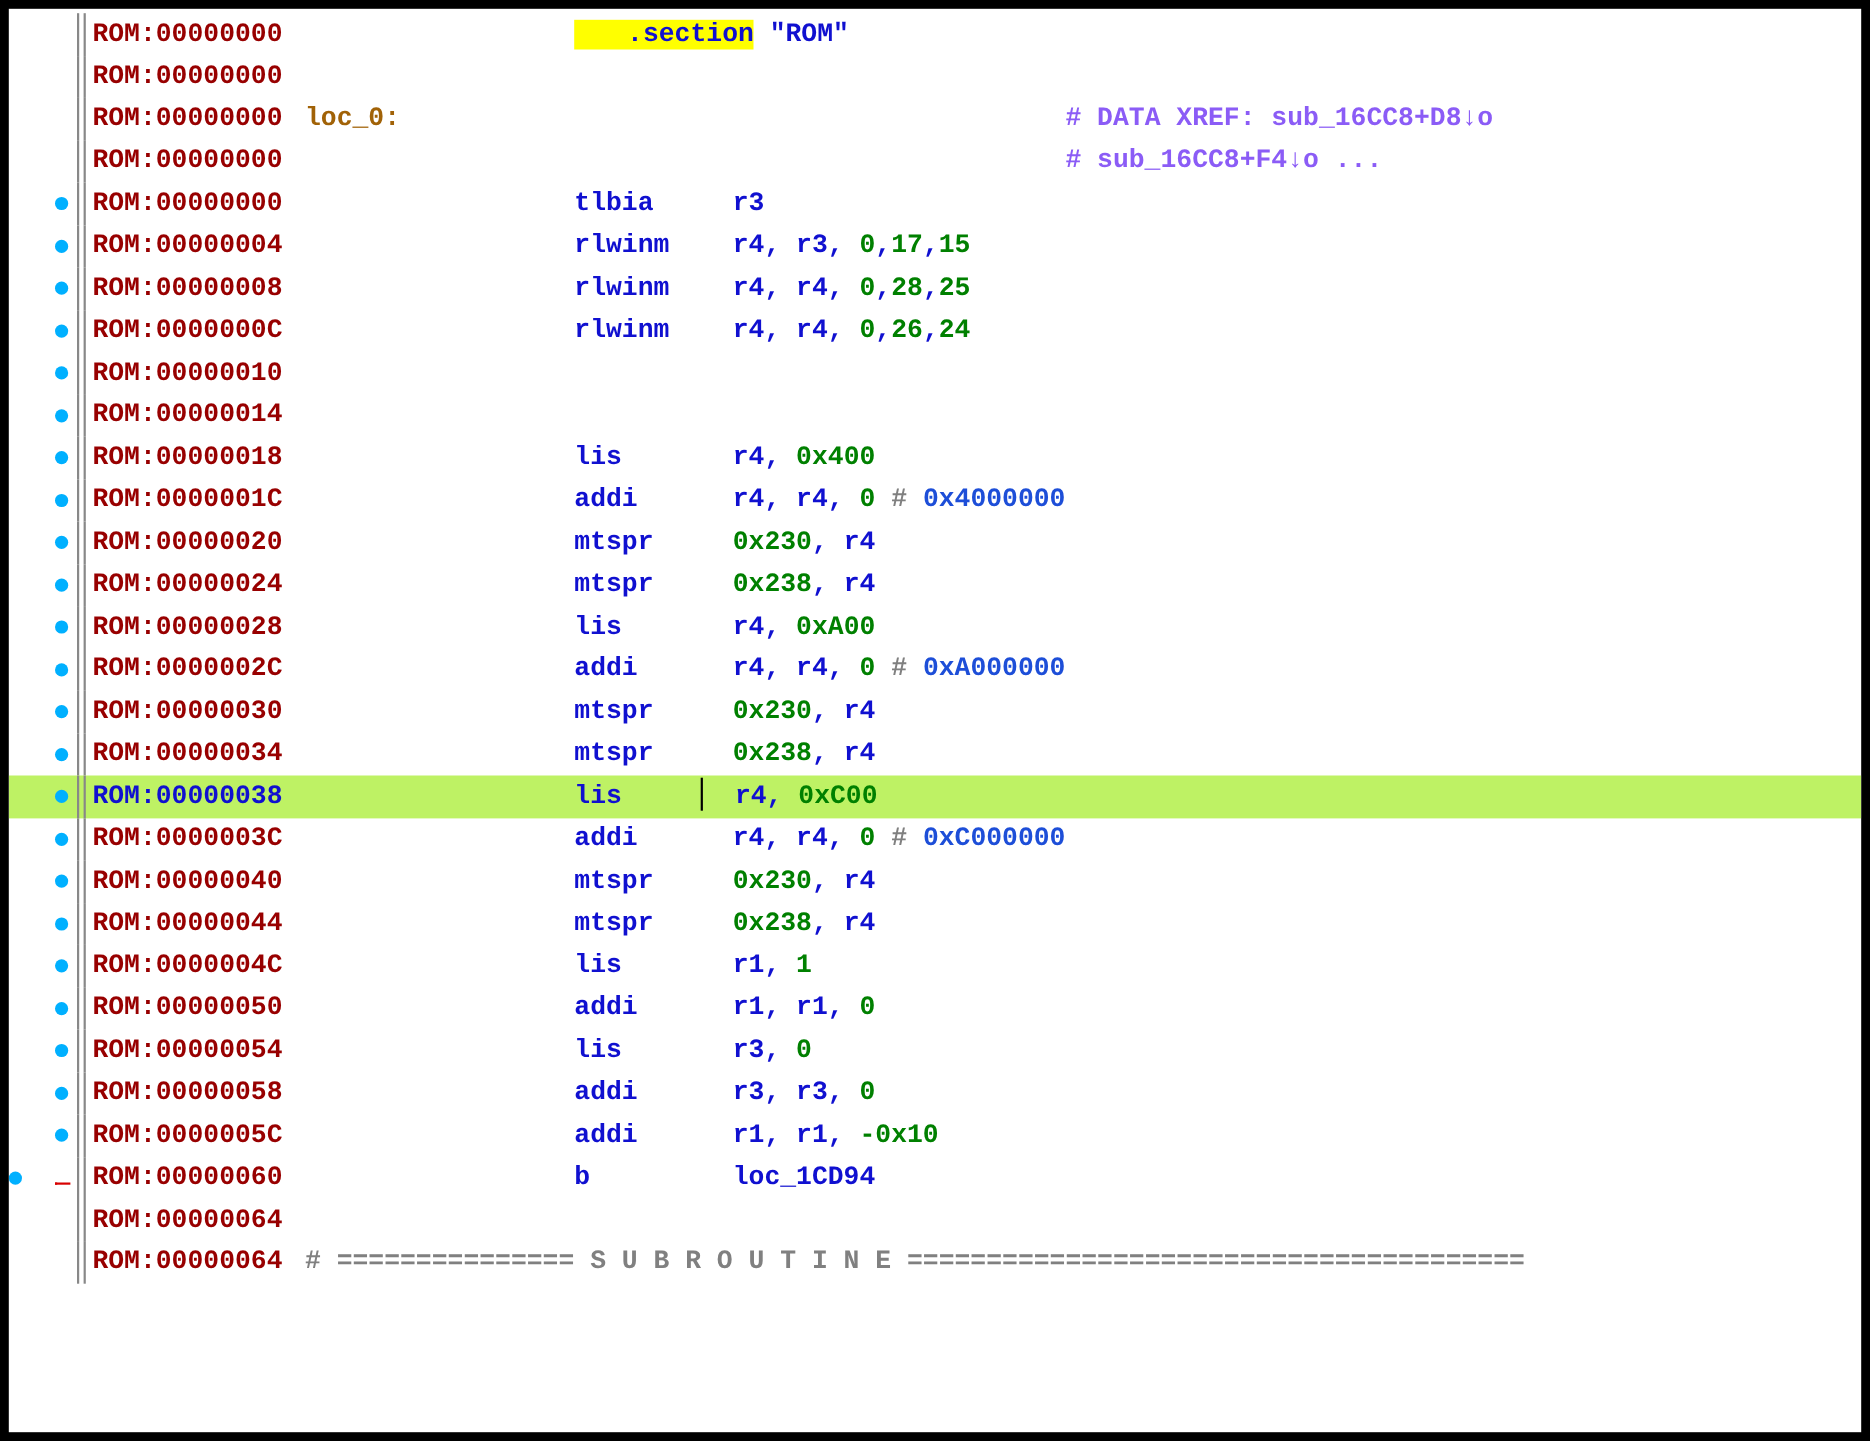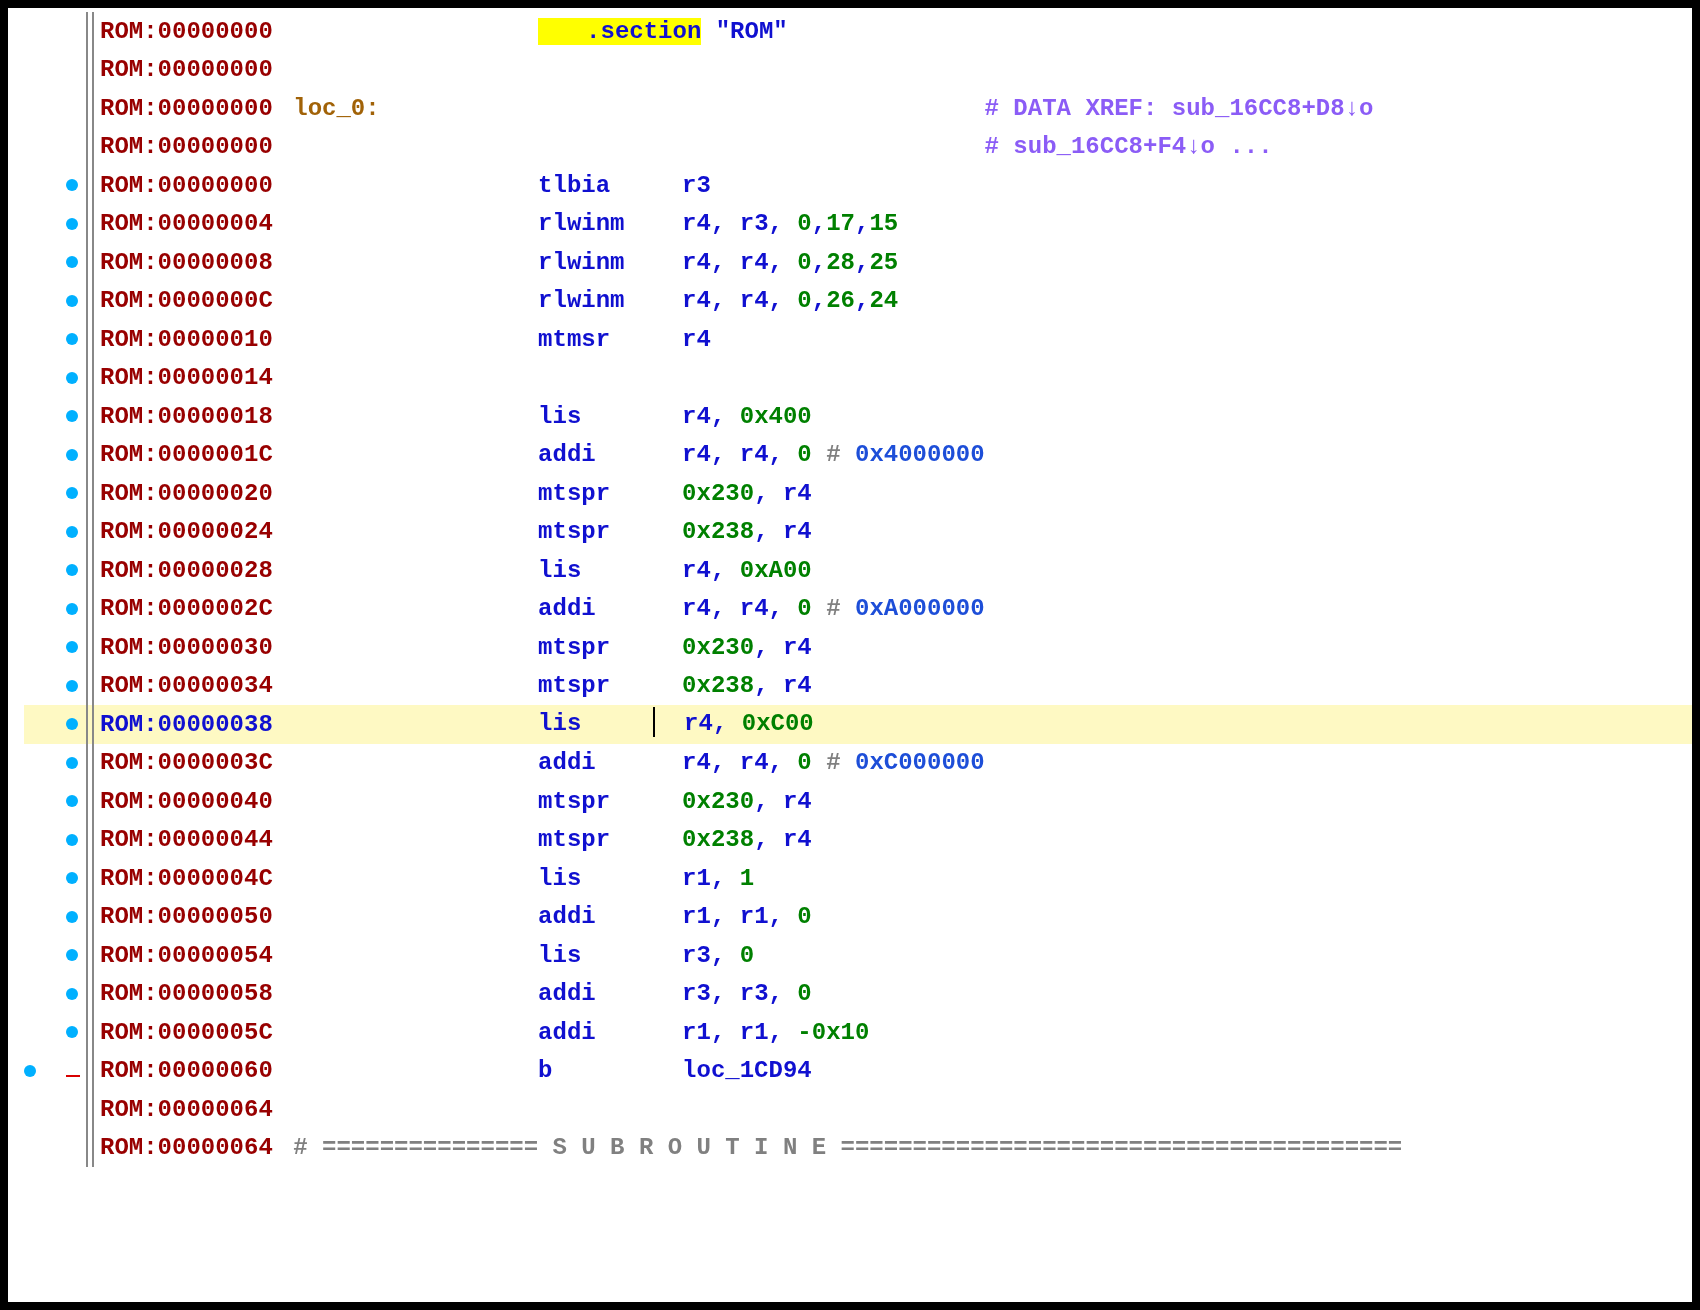--- a/index.html
+++ b/index.html
@@ -18,31 +18,30 @@
     }
     .main-container {
       background: #fff;
       width: 100%;
       height: 100%;
       overflow: hidden;
       position: relative;
     }
     .code-listing {
       padding-top: 4px;
-      margin-left: 16px;
     }
     .line {
       display: flex;
       align-items: center;
       height: 38.5px;
       white-space: pre;
       position: relative;
     }
     .line.selected {
-      background: #fef9c3;
+      background: #bef264;
       align-items: center;
     }
     .gutter {
       width: 62px;
       display: flex;
       align-items: center;
       justify-content: flex-end;
       padding-right: 6px;
     }
     .breakpoint-dot {
@@ -134,21 +133,21 @@
 <div class="main-container">
   <div class="code-listing" id="listing">
       <div class="line"><div class="gutter"></div><div class="gutter-lines"><div class="vline" style="margin-right: 4px;"></div><div class="vline"></div></div><span class="addr">ROM:00000000 </span><span class="codecol"><span>                 </span><span class="directive">.section</span><span> </span><span class="string">"ROM"</span></span></div>
       <div class="line"><div class="gutter"></div><div class="gutter-lines"><div class="vline" style="margin-right: 4px;"></div><div class="vline"></div></div><span class="addr">ROM:00000000 </span><span class="codecol"></span></div>
       <div class="line"><div class="gutter"></div><div class="gutter-lines"><div class="vline" style="margin-right: 4px;"></div><div class="vline"></div></div><span class="addr">ROM:00000000 </span><span class="codecol"><span class="label">loc_0:</span><span>                                          </span><span class="comment"># DATA XREF: sub_16CC8+D8↓o</span></span></div>
       <div class="line"><div class="gutter"></div><div class="gutter-lines"><div class="vline" style="margin-right: 4px;"></div><div class="vline"></div></div><span class="addr">ROM:00000000 </span><span class="codecol"><span>                                                </span><span class="comment"># sub_16CC8+F4↓o ...</span></span></div>
       <div class="line"><div class="gutter"><div class="breakpoint-dot"></div></div><div class="gutter-lines"><div class="vline" style="margin-right: 4px;"></div><div class="vline"></div></div><span class="addr">ROM:00000000 </span><span class="codecol"><span>                 </span><span class="mnemonic">tlbia     </span><span class="reg">r3</span></span></div>
       <div class="line"><div class="gutter"><div class="breakpoint-dot"></div></div><div class="gutter-lines"><div class="vline" style="margin-right: 4px;"></div><div class="vline"></div></div><span class="addr">ROM:00000004 </span><span class="codecol"><span>                 </span><span class="mnemonic">rlwinm    </span><span class="reg">r4</span><span class="comma">,</span><span> </span><span class="reg">r3</span><span class="comma">,</span><span> </span><span class="num">0</span><span class="comma">,</span><span class="num">17</span><span class="comma">,</span><span class="num">15</span></span></div>
       <div class="line"><div class="gutter"><div class="breakpoint-dot"></div></div><div class="gutter-lines"><div class="vline" style="margin-right: 4px;"></div><div class="vline"></div></div><span class="addr">ROM:00000008 </span><span class="codecol"><span>                 </span><span class="mnemonic">rlwinm    </span><span class="reg">r4</span><span class="comma">,</span><span> </span><span class="reg">r4</span><span class="comma">,</span><span> </span><span class="num">0</span><span class="comma">,</span><span class="num">28</span><span class="comma">,</span><span class="num">25</span></span></div>
       <div class="line"><div class="gutter"><div class="breakpoint-dot"></div></div><div class="gutter-lines"><div class="vline" style="margin-right: 4px;"></div><div class="vline"></div></div><span class="addr">ROM:0000000C </span><span class="codecol"><span>                 </span><span class="mnemonic">rlwinm    </span><span class="reg">r4</span><span class="comma">,</span><span> </span><span class="reg">r4</span><span class="comma">,</span><span> </span><span class="num">0</span><span class="comma">,</span><span class="num">26</span><span class="comma">,</span><span class="num">24</span></span></div>
-      <div class="line"><div class="gutter"><div class="breakpoint-dot"></div></div><div class="gutter-lines"><div class="vline" style="margin-right: 4px;"></div><div class="vline"></div></div><span class="addr">ROM:00000010 </span><span class="codecol"><span>                 </span><span class="mnemonic">mtmsr     </span><span class="reg">r4</span></span></div>
+      <div class="line"><div class="gutter"><div class="breakpoint-dot"></div></div><div class="gutter-lines"><div class="vline" style="margin-right: 4px;"></div><div class="vline"></div></div><span class="addr">ROM:00000010 </span></div>
       <div class="line"><div class="gutter"><div class="breakpoint-dot"></div></div><div class="gutter-lines"><div class="vline" style="margin-right: 4px;"></div><div class="vline"></div></div><span class="addr">ROM:00000014 </span></div>
       <div class="line"><div class="gutter"><div class="breakpoint-dot"></div></div><div class="gutter-lines"><div class="vline" style="margin-right: 4px;"></div><div class="vline"></div></div><span class="addr">ROM:00000018 </span><span class="codecol"><span>                 </span><span class="mnemonic">lis       </span><span class="reg">r4</span><span class="comma">,</span><span> </span><span class="num">0x400</span></span></div>
       <div class="line"><div class="gutter"><div class="breakpoint-dot"></div></div><div class="gutter-lines"><div class="vline" style="margin-right: 4px;"></div><div class="vline"></div></div><span class="addr">ROM:0000001C </span><span class="codecol"><span>                 </span><span class="mnemonic">addi      </span><span class="reg">r4</span><span class="comma">,</span><span> </span><span class="reg">r4</span><span class="comma">,</span><span> </span><span class="num">0</span><span> </span><span class="hash"># </span><span class="comment-green">0x4000000</span></span></div>
       <div class="line"><div class="gutter"><div class="breakpoint-dot"></div></div><div class="gutter-lines"><div class="vline" style="margin-right: 4px;"></div><div class="vline"></div></div><span class="addr">ROM:00000020 </span><span class="codecol"><span>                 </span><span class="mnemonic">mtspr     </span><span class="num">0x230</span><span class="comma">,</span><span> </span><span class="reg">r4</span></span></div>
       <div class="line"><div class="gutter"><div class="breakpoint-dot"></div></div><div class="gutter-lines"><div class="vline" style="margin-right: 4px;"></div><div class="vline"></div></div><span class="addr">ROM:00000024 </span><span class="codecol"><span>                 </span><span class="mnemonic">mtspr     </span><span class="num">0x238</span><span class="comma">,</span><span> </span><span class="reg">r4</span></span></div>
       <div class="line"><div class="gutter"><div class="breakpoint-dot"></div></div><div class="gutter-lines"><div class="vline" style="margin-right: 4px;"></div><div class="vline"></div></div><span class="addr">ROM:00000028 </span><span class="codecol"><span>                 </span><span class="mnemonic">lis       </span><span class="reg">r4</span><span class="comma">,</span><span> </span><span class="num">0xA00</span></span></div>
       <div class="line"><div class="gutter"><div class="breakpoint-dot"></div></div><div class="gutter-lines"><div class="vline" style="margin-right: 4px;"></div><div class="vline"></div></div><span class="addr">ROM:0000002C </span><span class="codecol"><span>                 </span><span class="mnemonic">addi      </span><span class="reg">r4</span><span class="comma">,</span><span> </span><span class="reg">r4</span><span class="comma">,</span><span> </span><span class="num">0</span><span> </span><span class="hash"># </span><span class="comment-green">0xA000000</span></span></div>
       <div class="line"><div class="gutter"><div class="breakpoint-dot"></div></div><div class="gutter-lines"><div class="vline" style="margin-right: 4px;"></div><div class="vline"></div></div><span class="addr">ROM:00000030 </span><span class="codecol"><span>                 </span><span class="mnemonic">mtspr     </span><span class="num">0x230</span><span class="comma">,</span><span> </span><span class="reg">r4</span></span></div>
       <div class="line"><div class="gutter"><div class="breakpoint-dot"></div></div><div class="gutter-lines"><div class="vline" style="margin-right: 4px;"></div><div class="vline"></div></div><span class="addr">ROM:00000034 </span><span class="codecol"><span>                 </span><span class="mnemonic">mtspr     </span><span class="num">0x238</span><span class="comma">,</span><span> </span><span class="reg">r4</span></span></div>
       <div class="line selected"><div class="gutter"><div class="breakpoint-dot"></div></div><div class="gutter-lines"><div class="vline" style="margin-right: 4px;"></div><div class="vline"></div></div><span class="addr blue">ROM:00000038 </span><span class="codecol"><span>                 </span><span class="mnemonic">lis     </span><span class="caret"></span><span>  </span><span class="reg">r4</span><span class="comma">,</span><span> </span><span class="num">0xC00</span></span></div>

